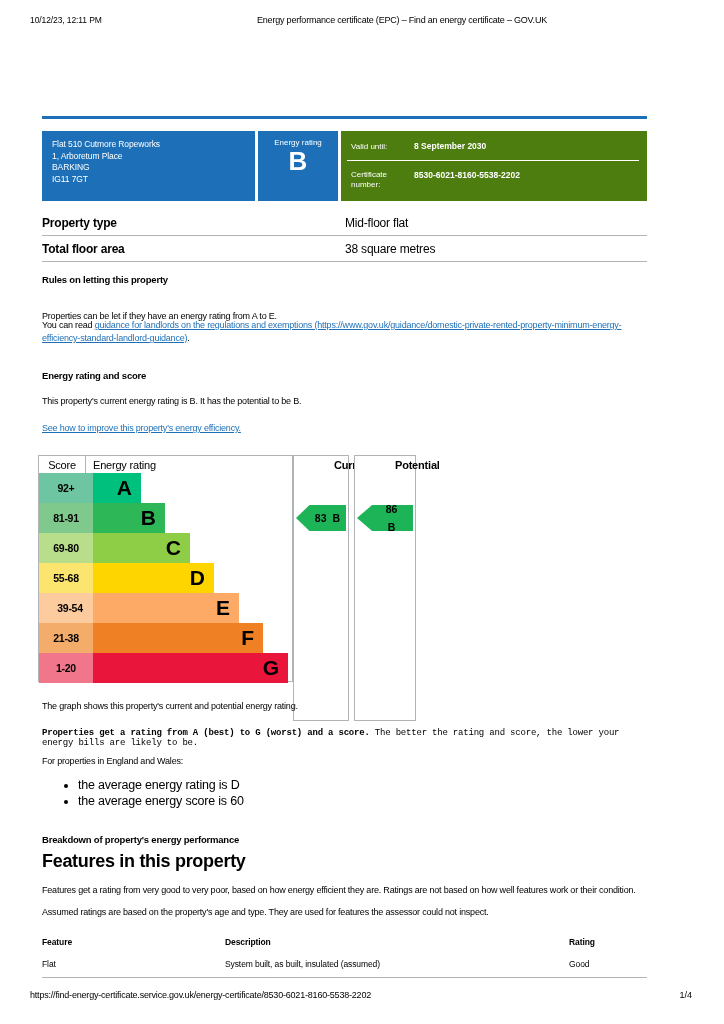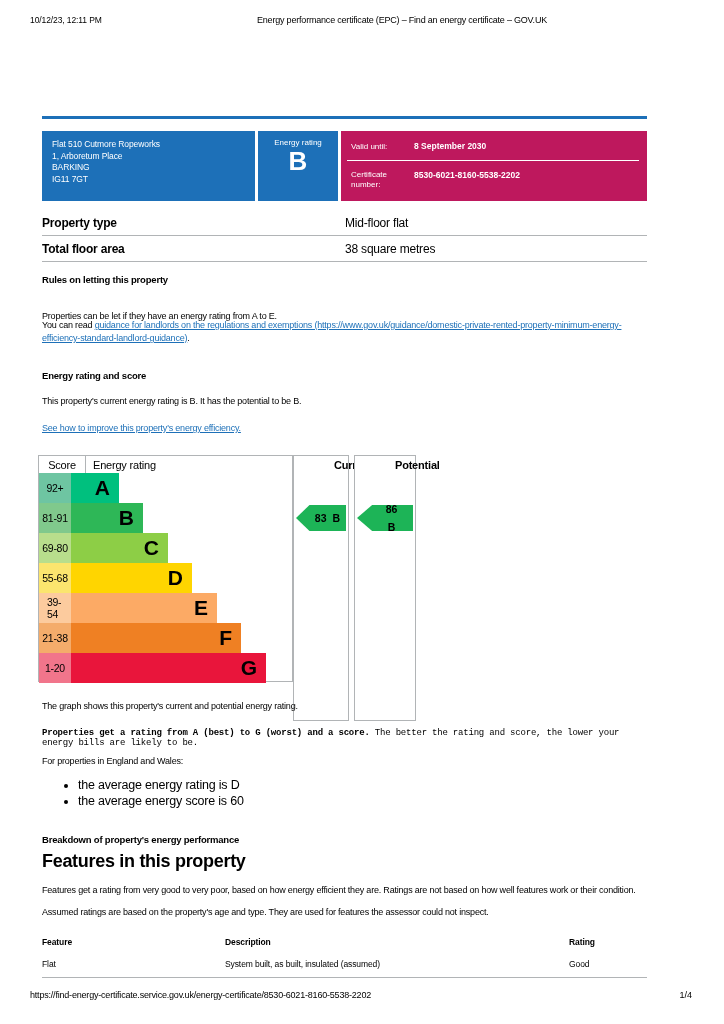--- a/index.html
+++ b/index.html
@@ -55,21 +55,21 @@
   .score-p { left:42px; top:396px; }
   .score-link { left:42px; top:423px; }
 
   
   .chart { left:38px; top:455px; width:380px; height:227px; }
   .chart-main { position:absolute; left:0; top:0; width:255px; height:227px; border:1px solid #b1b4b6; background:#fff; }
   .chart-head { height:17px; display:flex; align-items:center; font-weight:normal; font-size:11px; letter-spacing:-0.2px; }
   .score-head { width:47px; height:100%; display:flex; align-items:center; justify-content:center; border-right:1px solid #b1b4b6; }
   .rating-head { padding-left:7px; }
   .band-row { height:30px; display:flex; }
-  .score-cell { width:32px; display:flex; align-items:center; justify-content:center; font-weight:normal; font-size:10.5px; letter-spacing:-0.3px; }
+  .score-cell { width:54px; display:flex; align-items:center; justify-content:center; font-weight:bold; font-size:10.5px; letter-spacing:-0.3px; }
   .bar { display:flex; align-items:center; justify-content:flex-end; padding-right:9px; font-weight:bold; font-size:21px; color:#000; }
   .bar-w0{width:48px}.bar-w1{width:72px}.bar-w2{width:97px}.bar-w3{width:121px}
   .bar-w4{width:146px}.bar-w5{width:170px}.bar-w6{width:195px}
   .side-col { position:absolute; top:0; height:266px; border:1px solid #b1b4b6; background:#fff;padding-left:40px; }
   .col-current { left:255px; width:56px; }
   .col-potential { left:316px; width:62px; }
   .col-head { text-align:center; font-weight:bold; font-size:11px; margin-top:3px; letter-spacing:-0.2px; }
   .arrow { position:absolute; top:49px; left:2px; right:2px; height:26px;
     clip-path:polygon(0 50%, 27% 0, 100% 0, 100% 100%, 27% 100%);
     display:flex; align-items:center; justify-content:center; gap:6px; padding-left:13px;
@@ -110,21 +110,21 @@
     <div class="banner-address" style="background-color: rgb(29, 112, 184);">
       <div>Flat 510 Cutmore Ropeworks</div>
       <div>1, Arboretum Place</div>
       <div>BARKING</div>
       <div>IG11 7GT</div>
     </div>
     <div class="banner-rating" style="background-color: rgb(29, 112, 184);">
       <div class="banner-rating-label">Energy rating</div>
       <div class="banner-rating-letter">B</div>
     </div>
-    <div class="banner-details" style="background-color: #be185d;">
+    <div class="banner-details" style="background-color: #4d7c0f;">
       <div class="bd-label vu-label">Valid until:</div>
       <div class="bd-value vu-value">8 September 2030</div>
       <div class="banner-sep"></div>
       <div class="bd-label cn-label">Certificate number:</div>
       <div class="bd-value cn-value">8530-6021-8160-5538-2202</div>
     </div>
   </div>
 
   <div class="abs sumrow sumrow-1">
     <span class="sum-label">Property type</span>

